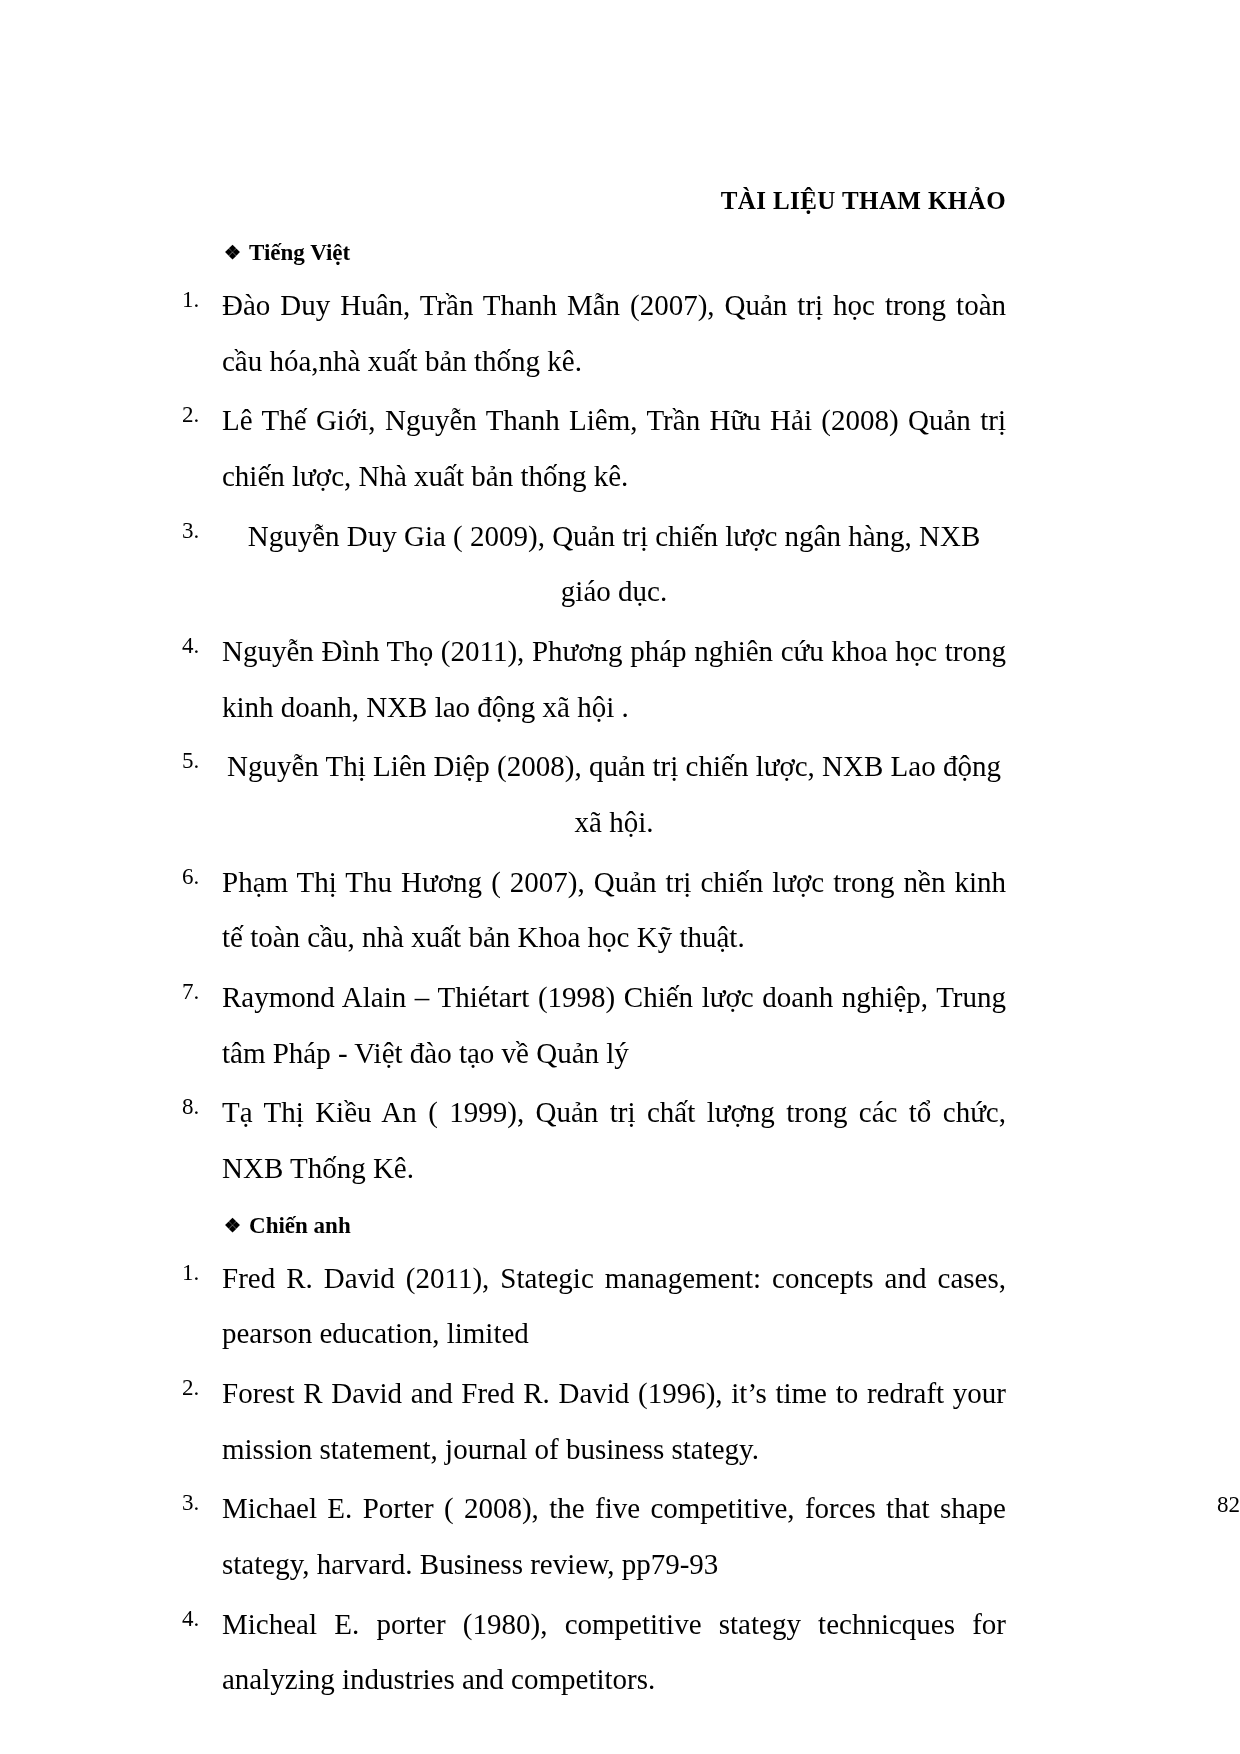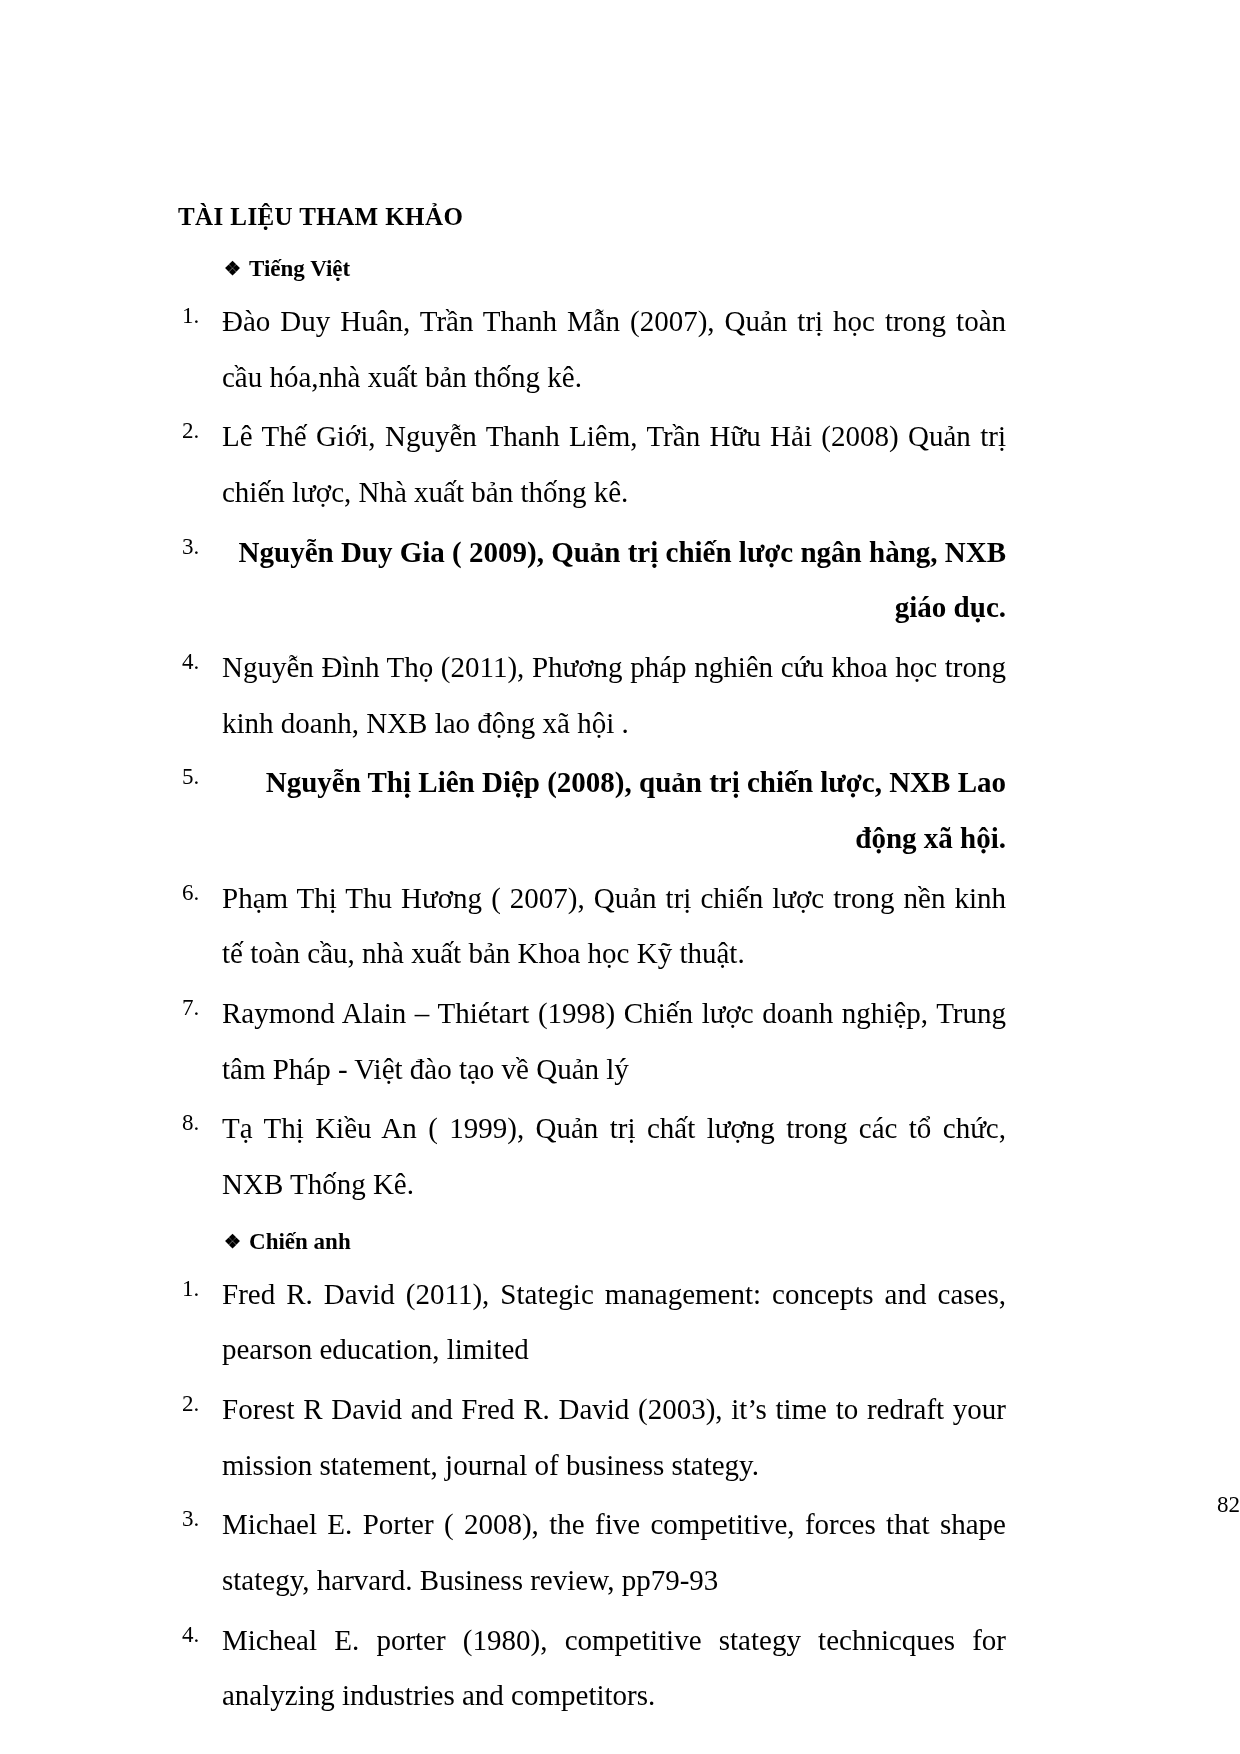--- a/index.html
+++ b/index.html
@@ -17,25 +17,25 @@
     color: #000000;
     overflow: hidden;
   }
   .content {
     position: absolute;
     left: 178px;
     top: 186px;
     width: 828px;
   }
   .doc-title {
-    text-align: left;
+    text-align: right;
     font-weight: bold;
     font-size: 25px;
     letter-spacing: 0.4px;
-    margin: 16px 0 22px 0;
+    margin: 0 0 22px 0;
     line-height: 1.2;
   }
   .section-heading {
     font-weight: bold;
     font-size: 23px;
     margin: 0 0 10px 0;
     padding-left: 46px;
     line-height: 1.3;
     display: flex;
     align-items: baseline;
@@ -68,22 +68,21 @@
   }
   .ref-text {
     flex: 1 1 auto;
     font-size: 29px;
     line-height: 1.92;
     text-align: justify;
     text-justify: inter-word;
     hyphens: none;
   }
   .ref-text.no-justify {
-    text-align: right;
-    font-weight: bold;
+    text-align: center;
   }
   .heading-gap-top {
     margin-top: 14px;
   }
   .page-number {
     position: absolute;
     left: 0;
     right: 0;
     top: 1492px;
     text-align: right;
@@ -145,21 +144,21 @@
       <span>Chiến anh</span>
     </div>
 
     <ul class="ref-list">
       <li class="ref-item">
         <span class="ref-num">1.</span>
         <span class="ref-text">Fred R. David (2011), Stategic management: concepts and cases, pearson education, limited</span>
       </li>
       <li class="ref-item">
         <span class="ref-num">2.</span>
-        <span class="ref-text">Forest R David and Fred R. David (2003), it’s time to redraft your mission statement, journal of business stategy.</span>
+        <span class="ref-text">Forest R David and Fred R. David (1996), it’s time to redraft your mission statement, journal of business stategy.</span>
       </li>
       <li class="ref-item">
         <span class="ref-num">3.</span>
         <span class="ref-text">Michael E. Porter ( 2008), the five competitive, forces that shape stategy, harvard. Business review, pp79-93</span>
       </li>
       <li class="ref-item">
         <span class="ref-num">4.</span>
         <span class="ref-text">Micheal E. porter (1980), competitive stategy technicques for analyzing industries and competitors.</span>
       </li>
     </ul>

